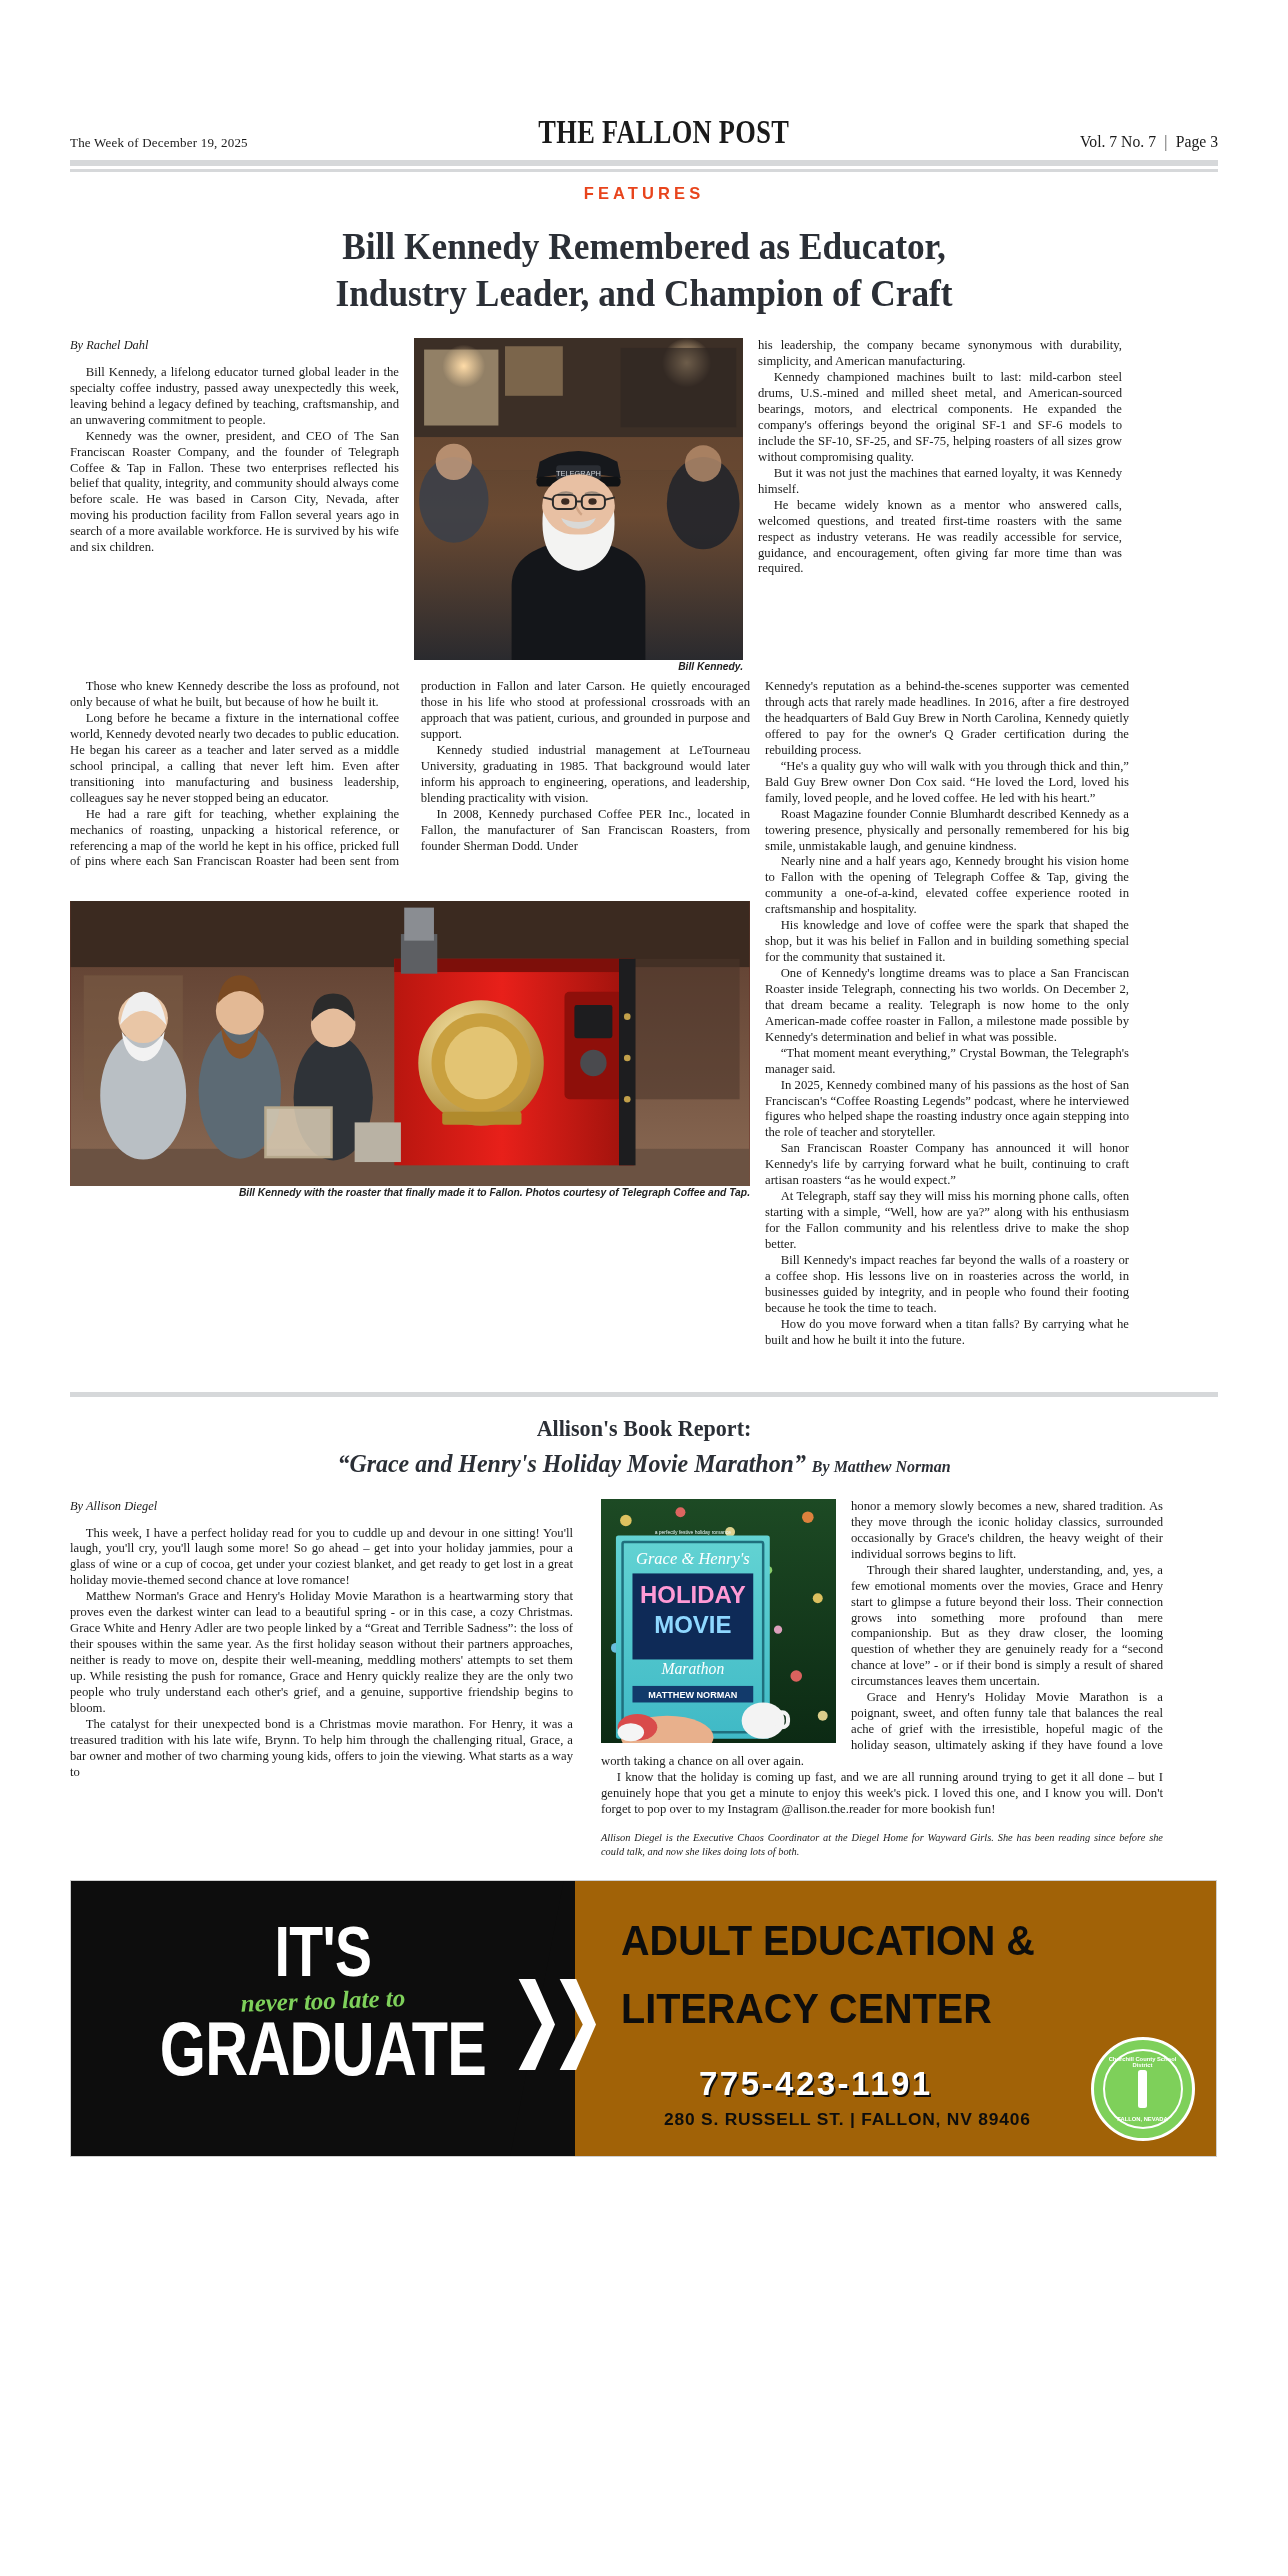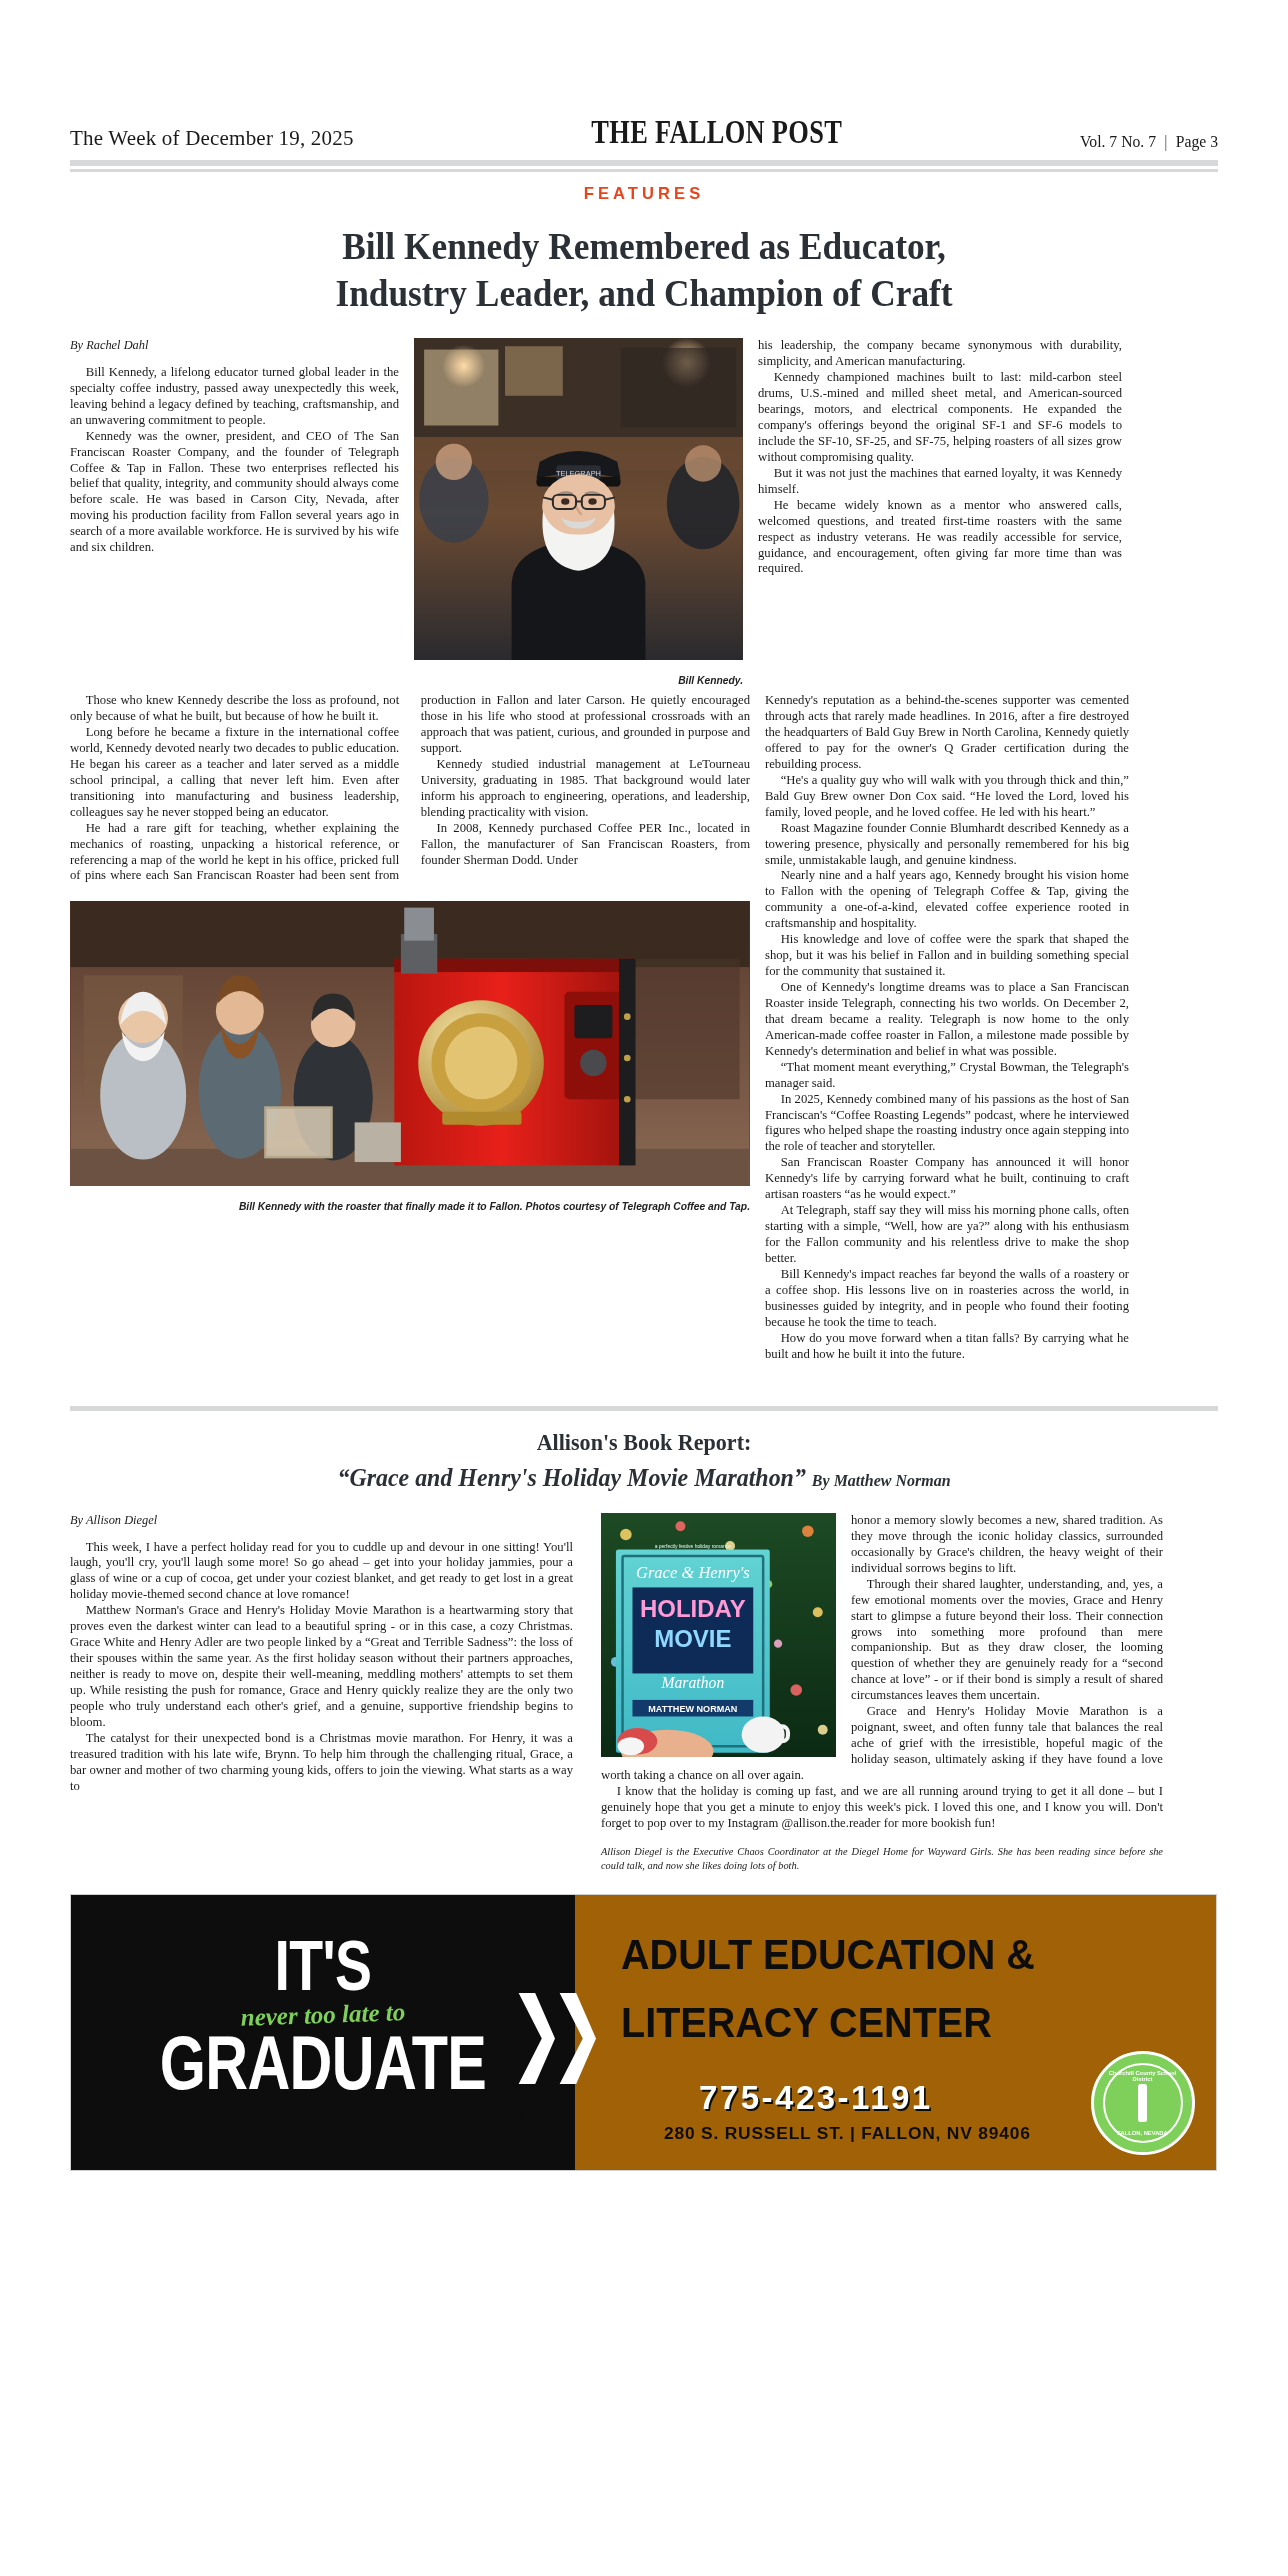--- a/index.html
+++ b/index.html
@@ -1,21 +1,21 @@
 <!DOCTYPE html>
 <html style="font-size:13.2px"><head>
 <meta charset="utf-8">
 <style>
   html,body{margin:0;padding:0;background:#ffffff;}
   body{width:1288px;height:2576px;font-family:"Liberation Serif",serif;color:#1a1a1a;}
   .page{position:relative;width:1288px;height:2576px;background:#fff;box-sizing:border-box;padding:0 70px;}
 
   
   .masthead{display:flex;align-items:flex-end;justify-content:space-between;padding-top:114px;}
-  .mh-date{font-family:"Liberation Serif",serif;font-size:21px;letter-spacing:0.2px;white-space:nowrap;}
+  .mh-date{font-family:"Liberation Serif",serif;font-size:13px;letter-spacing:0.2px;white-space:nowrap;}
   .mh-title{font-family:"Liberation Serif",serif;font-weight:bold;font-size:33px;letter-spacing:0.4px;
             transform:scaleX(.80);transform-origin:center bottom;white-space:nowrap;}
   .mh-right{font-size:15.7px;white-space:nowrap;}
   .mh-right .sep{padding:0 8.3px;color:#555;}
   .rule-thick{height:5.8px;background:#d6d8da;margin-top:9px;}
   .rule-thin{height:2.5px;background:#d6d8da;margin-top:3.3px;}
 
   
   .section-label{text-align:center;margin-top:12px;font-family:"Liberation Sans",sans-serif;
      font-weight:bold;font-size:16.5px;letter-spacing:4.1px;color:#e8441c;}
@@ -30,21 +30,21 @@
   p.body.noind{text-indent:0;}
 
   
   .flow-top{display:flex;gap:15px;}
   .flow-top .c1{width:329px;}
   .flow-top .c3{width:364px;}
 
   
   .photo-kennedy{width:329px;height:322px;position:relative;overflow:hidden;background:#2e2a27;}
   .cap{font-family:"Liberation Sans",sans-serif;font-style:italic;font-size:10.3px;color:#222;
-       text-align:right;padding-top:15px;line-height:1.25;font-weight:600;}
+       text-align:right;padding-top:1px;line-height:1.25;font-weight:600;}
 
   .twocol-wide{column-count:2;column-gap:21.5px;width:680px;}
   .photo-roaster{width:680px;height:285px;overflow:hidden;position:relative;background:#6a2b22;margin-top:6.6px;}
   .cap-roaster{width:680px;}
 
   
   .divider-wrap{margin-top:21.5px;}
   .art2-head1{text-align:center;font-family:"Liberation Serif",serif;font-weight:bold;font-size:24px;
     color:#2b2f36;margin-top:18px;transform:scaleX(.92);}
   .art2-head2{text-align:center;font-family:"Liberation Serif",serif;font-weight:bold;font-style:italic;

